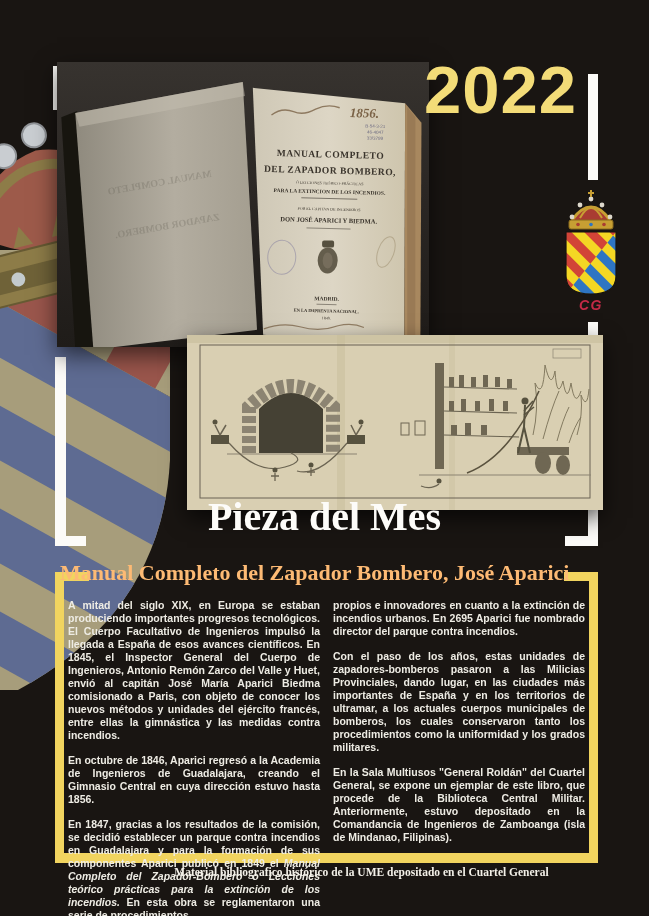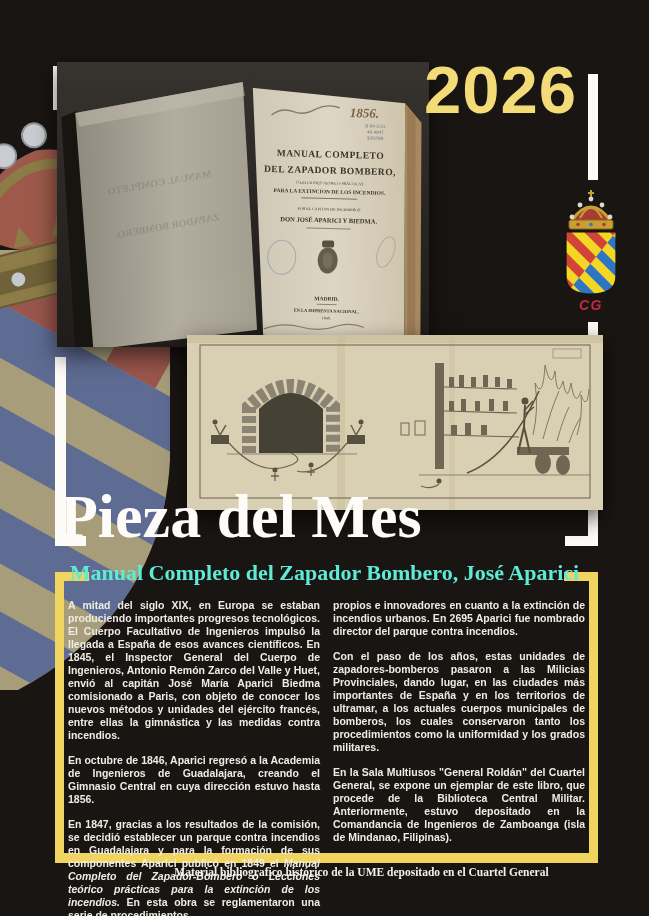--- a/index.html
+++ b/index.html
@@ -18,26 +18,26 @@
     position:absolute;left:57px;top:62px;width:372px;height:285px;
     background:linear-gradient(180deg,#37332f 0%,#2b2724 45%,#1f1c19 100%);
     box-shadow:0 8px 22px rgba(0,0,0,.6);
   }
   .plate-photo{
     position:absolute;left:187px;top:335px;width:416px;height:175px;
     background:#d9cfb2;box-shadow:0 8px 20px rgba(0,0,0,.65);
   }
   
   .title{
-    position:absolute;left:60px;top:484px;width:529px;
-    color:#fdfcf9;font-family:"Liberation Serif",serif;font-weight:bold;font-size:62px;line-height:1.05;
+    position:absolute;left:60px;top:496px;width:529px;text-align:center;
+    color:#fdfcf9;font-family:"Liberation Serif",serif;font-weight:bold;font-size:40px;line-height:1.05;
   }
   .subtitle{
-    position:absolute;left:60px;top:560px;width:529px;text-align:center;
-    color:#5eead4;font-family:"Liberation Serif",serif;font-weight:bold;font-size:22px;
+    position:absolute;left:60px;top:560px;width:529px;
+    color:#fdba74;font-family:"Liberation Serif",serif;font-weight:bold;font-size:22px;
   }
   
   .body-text{
     position:absolute;left:68px;top:599px;width:517px;display:flex;gap:13px;
     color:#eeece4;font-size:10.5px;line-height:1.24;text-align:justify;
   }
   .col{width:252px;font-weight:bold;}
   .col p{margin:0 0 12px 0;}
   .col p:last-child{margin-bottom:0;}
   .col .it{font-style:italic;}
@@ -196,21 +196,21 @@
           <line x1="262" y1="244" x2="282" y2="244" stroke="#3a342c" stroke-width=".5"></line>
           <text x="272" y="252" font-size="4.5" font-weight="bold">EN LA IMPRENTA NACIONAL.</text>
           <text x="272" y="259" font-size="4">1849.</text>
           <path d="M210,270 q18,-7 36,-3 q20,5 38,-2 q14,-4 26,1" fill="none" stroke="#7b6347" stroke-width="1.2" opacity=".75"></path>
         </g>
       </g>
     </svg>
   </div>
 
   <div class="month-year">
-    <div class="year">2026</div>
+    <div class="year">2022</div>
   </div>
 
   <div class="emblem">
     <svg width="70" height="124" viewBox="0 0 70 124">
       <defs>
         <clipPath id="cgShield">
           <path d="M10 44 H60 V88 Q60 106 35 106 Q10 106 10 88 Z"></path>
         </clipPath>
         <clipPath id="cgUL">
             <polygon points="10,44 60,44 10,106"></polygon>

